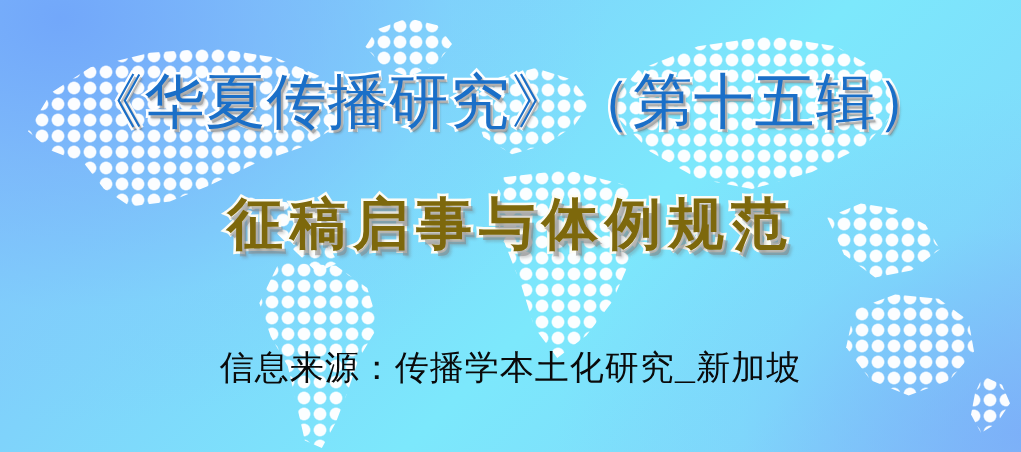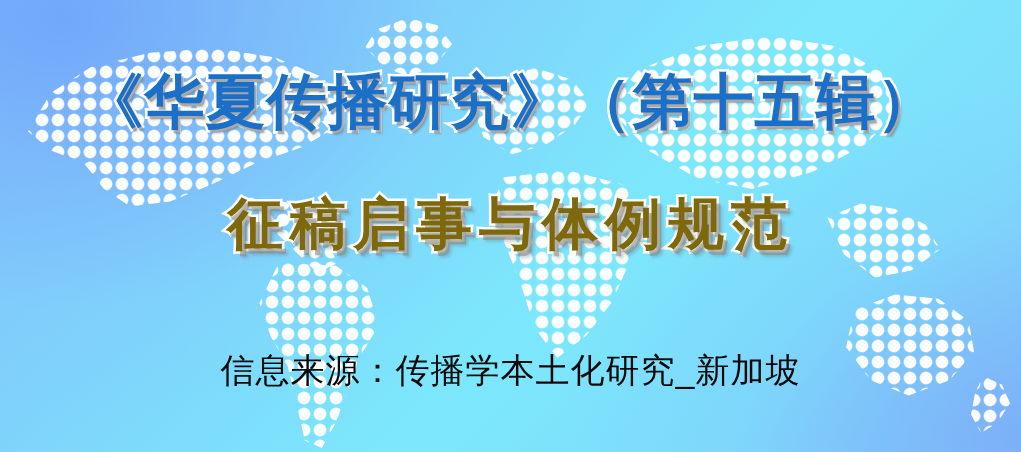--- a/index.html
+++ b/index.html
@@ -51,21 +51,21 @@
   }
 
   .line-title {
     position: absolute;
     left: 0;
     right: 0;
     top: 72px;
     text-align: center;
     font-size: 60px;
     line-height: 1;
-    font-weight: 700;
+    font-weight: 400;
     letter-spacing: 1px;
     color: #1a6fc8;
     white-space: nowrap;
     -webkit-text-stroke: 5px #ffffff;
     paint-order: stroke fill;
     text-shadow:
        2px 3px 0 rgba(120,120,120,0.45),
        3px 4px 2px rgba(100,100,100,0.30);
   }
 
@@ -87,21 +87,21 @@
        4px 5px 0 rgba(135,135,135,0.55),
        6px 7px 3px rgba(110,110,110,0.30);
   }
 
   .line-source {
     position: absolute;
     left: 0;
     right: 0;
     top: 352px;
     text-align: center;
-    font-family: Liberation Sans, sans-serif;
+    font-family: Liberation Mono, monospace;
     font-size: 34px;
     line-height: 1.1;
     font-weight: 400;
     color: #0a0a0a;
     white-space: nowrap;
     letter-spacing: 1px;
   }
 </style>
 </head>
 <body>

